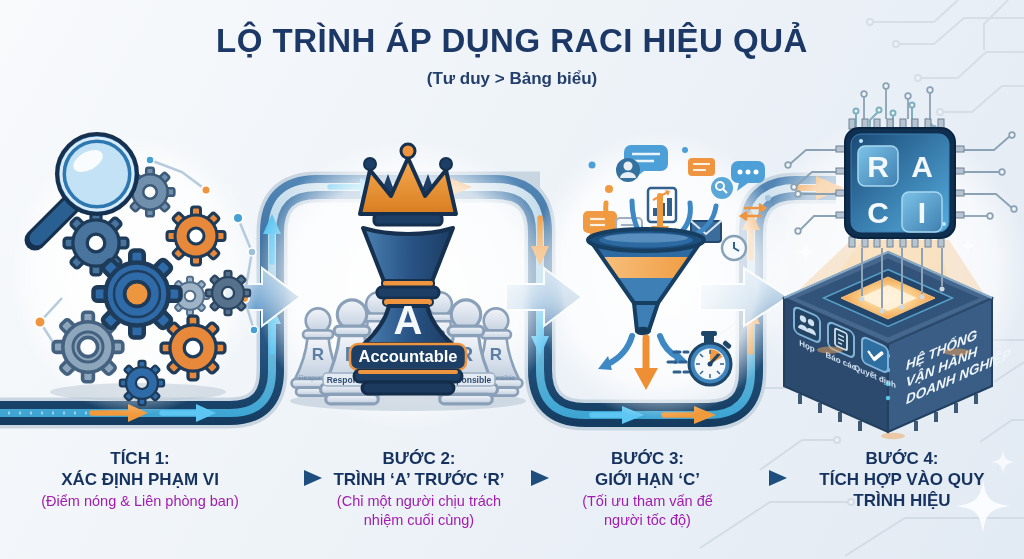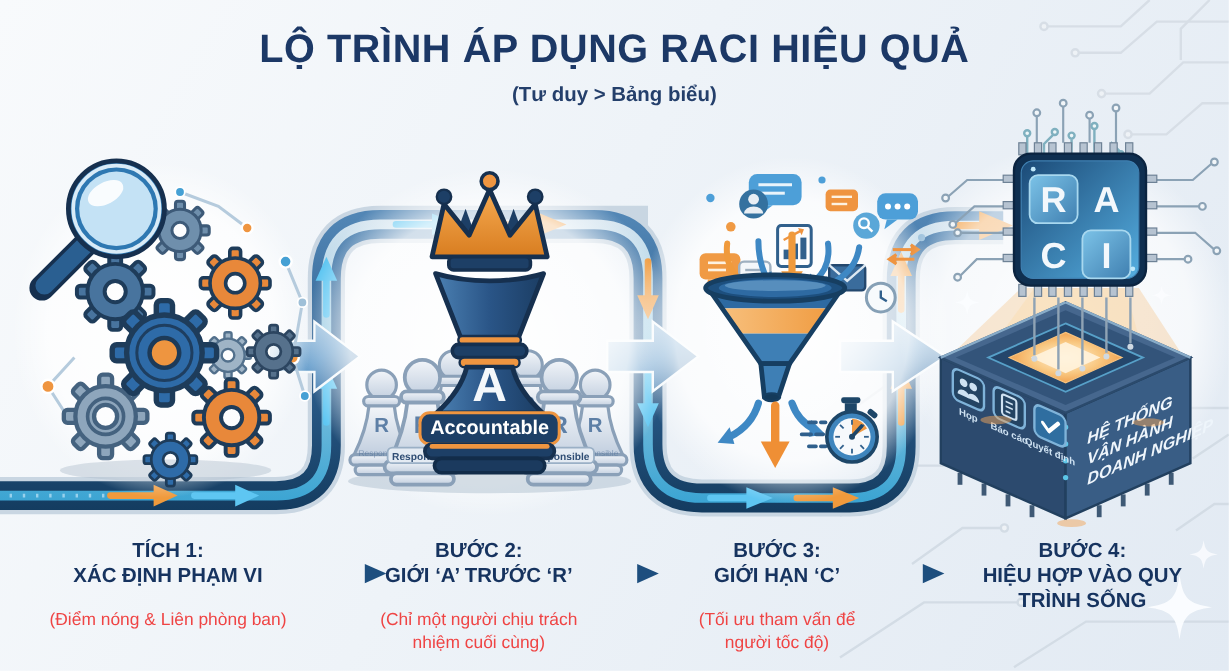--- a/index.html
+++ b/index.html
@@ -7,23 +7,23 @@
     width:1024px;height:559px;position:relative;overflow:hidden;
     font-family:"Liberation Sans", sans-serif;
     background:linear-gradient(120deg,#f8fafc 0%,#eef3f8 45%,#e2eaf3 100%);
   }
   .scene{position:absolute;left:0;top:0;width:1024px;height:559px;}
   .hdr{position:absolute;left:0;width:100%;text-align:center;color:#1c3866;}
   .title{top:22px;font-size:33px;font-weight:bold;letter-spacing:.5px;}
   .subtitle{top:69px;font-size:17px;font-weight:bold;opacity:.96;}
   .step{position:absolute;top:448px;text-align:center;color:#16335f;}
   .step .lbl,.step .nm{font-weight:bold;font-size:17px;line-height:1.24;}
-  .step .nt{font-size:14.5px;line-height:1.27;margin:18px auto 0;color:#ef4444;}
+  .step .nt{font-size:14.5px;line-height:1.27;margin:2px auto 0;color:#a21caf;}
   .s1{left:20px;width:240px;}
-  .s2{left:284px;width:230px;}
+  .s2{left:304px;width:230px;}
   .s3{left:545px;width:205px;}
   .s4{left:789px;width:226px;}
   .s2 .nt{max-width:205px;}
   .s3 .nt{max-width:170px;}
   .s4 .nm{max-width:185px;margin:0 auto;}
   .stepArrow{position:absolute;top:468px;width:48px;height:20px;}
 </style>
 </head>
 <body>
 
@@ -561,21 +561,21 @@
       <linearGradient id="ag1" x1="0" y1="0" x2="1" y2="0">
         <stop offset="0" stop-color="#7aa7cc"></stop>
         <stop offset="1" stop-color="#1d4e7e"></stop>
       </linearGradient>
     </defs>
   <path d="M2,10 H30" stroke="url(#ag1)" stroke-width="6" stroke-linecap="round" fill="none"></path>
     <path d="M28,2 L46,10 L28,18 Z" fill="#1d4e7e"></path>
 </svg>
 <div class="step s2">
   <div class="lbl">BƯỚC 2:</div>
-  <div class="nm">GIỚI ‘A’ TRƯỚC ‘R’</div>
+  <div class="nm">TRÌNH ‘A’ TRƯỚC ‘R’</div>
   <div class="nt">(Chỉ một người chịu trách nhiệm cuối cùng)</div>
 </div>
 <svg class="stepArrow" style="left:503px" viewBox="0 0 48 20">
   <defs>
       <linearGradient id="ag2" x1="0" y1="0" x2="1" y2="0">
         <stop offset="0" stop-color="#7aa7cc"></stop>
         <stop offset="1" stop-color="#1d4e7e"></stop>
       </linearGradient>
     </defs>
   <path d="M2,10 H30" stroke="url(#ag2)" stroke-width="6" stroke-linecap="round" fill="none"></path>
@@ -591,14 +591,14 @@
       <linearGradient id="ag3" x1="0" y1="0" x2="1" y2="0">
         <stop offset="0" stop-color="#7aa7cc"></stop>
         <stop offset="1" stop-color="#1d4e7e"></stop>
       </linearGradient>
     </defs>
   <path d="M2,10 H30" stroke="url(#ag3)" stroke-width="6" stroke-linecap="round" fill="none"></path>
     <path d="M28,2 L46,10 L28,18 Z" fill="#1d4e7e"></path>
 </svg>
 <div class="step s4">
   <div class="lbl">BƯỚC 4:</div>
-  <div class="nm">HIỆU HỢP VÀO QUY TRÌNH SỐNG</div>
+  <div class="nm">TÍCH HỢP VÀO QUY TRÌNH HIỆU</div>
 </div>
 
 </body></html>

